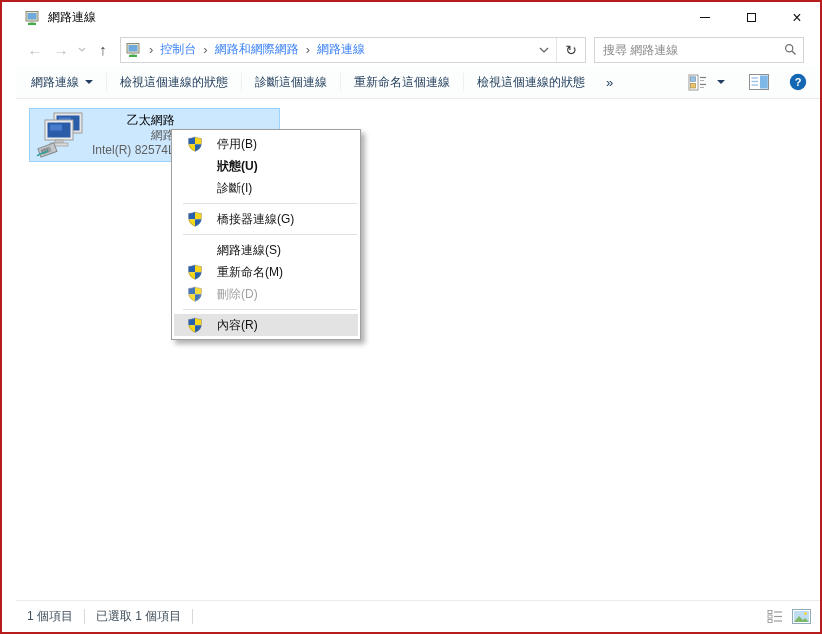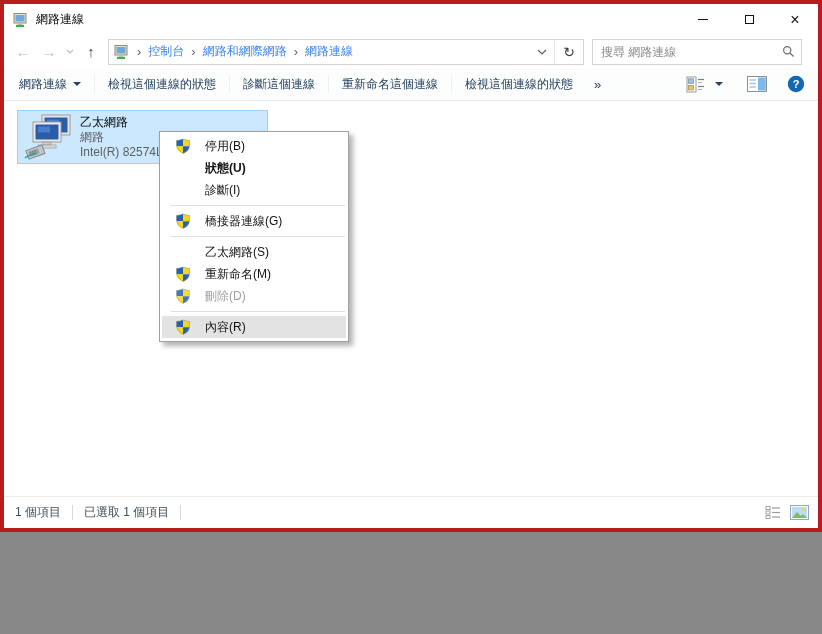--- a/index.html
+++ b/index.html
@@ -1,20 +1,20 @@
 <!DOCTYPE html>
 <html><head>
 <meta charset="utf-8">
 <style>
   html,body{margin:0;padding:0;background:#888;}
   *{box-sizing:border-box;}
   .window{
-    width:822px;height:532px;background:#fff;border:4px solid #b91c1c;
+    width:822px;height:634px;background:#fff;border:2px solid #b91c1c;
     font-family:"Liberation Sans","DejaVu Sans",sans-serif;font-size:12px;color:#000;
-    display:flex;flex-direction:column;overflow:hidden;position:relative;
+    display:flex;flex-direction:column;overflow:hidden;position:relative;padding-left:14px;
   }
   
   .titlebar{height:31px;flex:0 0 auto;display:flex;align-items:center;background:#fff;}
   .title-icon{margin-left:9px;width:16px;height:16px;flex:0 0 auto;}
   .title-text{margin-left:7px;font-size:12px;color:#000;}
   .win-controls{margin-left:auto;display:flex;height:100%;}
   .wc-btn{width:46px;display:flex;align-items:center;justify-content:center;color:#111;}
   .glyph-min{display:block;width:10px;border-top:1px solid #111;}
   .glyph-max{display:block;width:9px;height:9px;border:1px solid #111;}
   .glyph-close{font-size:16px;line-height:16px;font-weight:400;}
@@ -37,21 +37,21 @@
   
   .cmdbar{height:33px;flex:0 0 auto;display:flex;align-items:center;background:#fcfdfd;border-bottom:1px solid #e9e9e9;color:#25415f;}
   .cmd-item{padding:0 13px;height:24px;display:flex;align-items:center;white-space:nowrap;}
   .cmd-divider{width:1px;height:18px;background:#efefef;}
   .tri-down{width:0;height:0;border-left:4px solid transparent;border-right:4px solid transparent;border-top:4px solid #25415f;margin-left:6px;}
   .cmd-overflow{font-size:13px;color:#25415f;padding:0 8px;}
   .cmd-right{margin-left:auto;display:flex;align-items:center;}
   .cmd-icon-btn{height:24px;display:flex;align-items:center;justify-content:center;padding:0 5px;}
   .help-btn{margin:0 8px 0 10px;}
   
-  .content{flex:1 1 auto;position:relative;background:#fff;overflow:hidden;}
+  .content{flex:1 1 auto;position:relative;background:#fff;overflow:hidden;text-align:right;}
   .tile{position:absolute;left:13px;top:9px;width:251px;height:54px;background:#cce8ff;border:1px solid #99d1ff;display:flex;align-items:center;overflow:hidden;}
   .tile-icon{flex:0 0 auto;margin-left:5px;}
   .tile-text{margin-left:7px;line-height:15px;white-space:nowrap;overflow:hidden;}
   .tile-title{color:#000;}
   .tile-sub{color:#5f5f5f;}
   
   .ctxmenu{position:absolute;left:155px;top:30px;width:190px;background:#fff;border:1px solid #a0a0a0;
     box-shadow:4px 4px 5px rgba(0,0,0,0.30);padding:3px 0;z-index:10;}
   .menu-item{height:22px;display:flex;align-items:center;padding-left:13px;margin:0 2px;color:#111;}
   .menu-item .icon-slot{width:16px;height:16px;flex:0 0 auto;margin-right:14px;}
@@ -250,21 +250,21 @@
           <path d="M14.5 8.2 C14.4 11.5 12.1 13.9 8 15.4 L8 8.2 Z" fill="#2660ae"></path>
           <path d="M8 1 C6 1.8 3.8 2.3 1.5 2.5 C1.5 8 1.6 11.5 8 15.4 C14.4 11.5 14.5 8 14.5 2.5 C12.2 2.3 10 1.8 8 1 Z" fill="none" stroke="#7a7f8a" stroke-width="0.5"></path>
         </svg>
         <span>橋接器連線(G)</span>
       </div>
 
       <div class="menu-sep"></div>
 
       <div class="menu-item">
         <span class="icon-slot"></span>
-        <span>乙太網路(S)</span>
+        <span>網路連線(S)</span>
       </div>
 
       <div class="menu-item">
         <svg class="icon-slot" viewBox="0 0 16 16">
           <path d="M8 1 C6 1.8 3.8 2.3 1.5 2.5 L1.5 8.2 L8 8.2 Z" fill="#2660ae"></path>
           <path d="M8 1 C10 1.8 12.2 2.3 14.5 2.5 L14.5 8.2 L8 8.2 Z" fill="#f9d616"></path>
           <path d="M1.5 8.2 C1.6 11.5 3.9 13.9 8 15.4 L8 8.2 Z" fill="#f9d616"></path>
           <path d="M14.5 8.2 C14.4 11.5 12.1 13.9 8 15.4 L8 8.2 Z" fill="#2660ae"></path>
           <path d="M8 1 C6 1.8 3.8 2.3 1.5 2.5 C1.5 8 1.6 11.5 8 15.4 C14.4 11.5 14.5 8 14.5 2.5 C12.2 2.3 10 1.8 8 1 Z" fill="none" stroke="#7a7f8a" stroke-width="0.5"></path>
         </svg>

